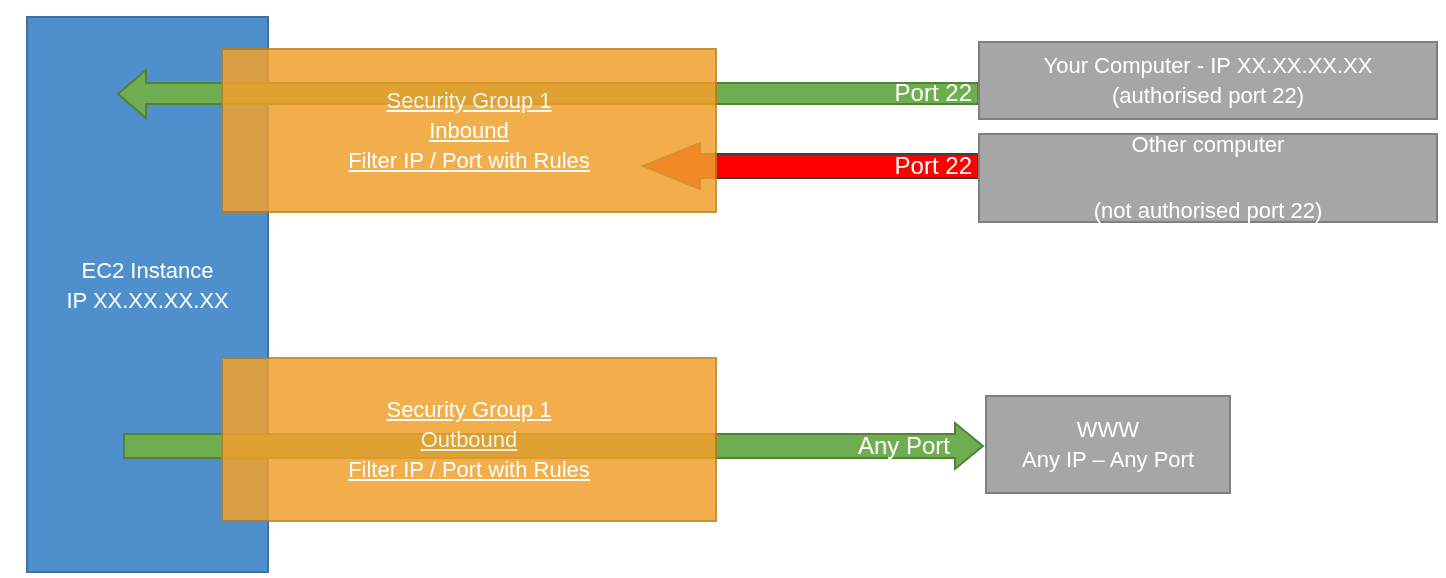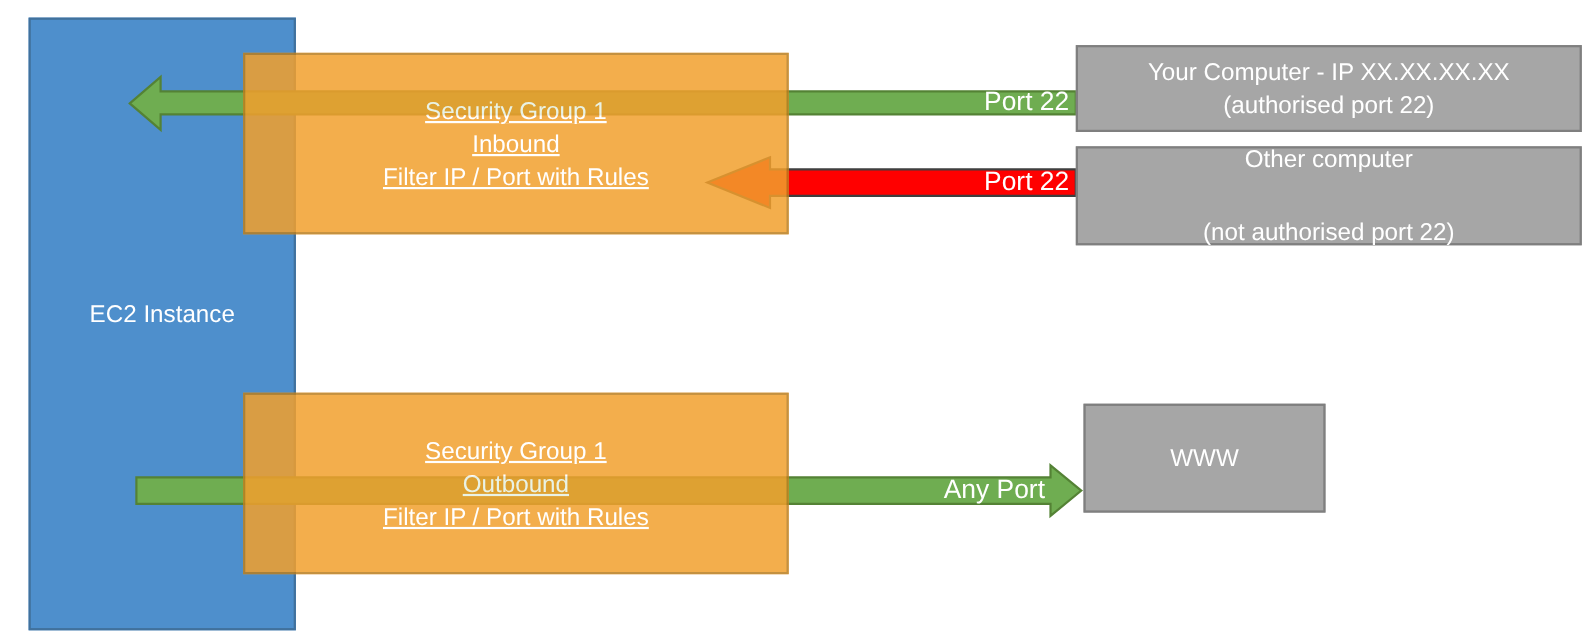--- a/index.html
+++ b/index.html
@@ -17,21 +17,21 @@
     left:26px;top:16px;width:243px;height:557px;
     background:var(--blue);border:2px solid var(--blue-border);
     z-index:1;padding-bottom:18px;
   }
   .gray-box{
     background:var(--gray);border:2px solid var(--gray-border);
     z-index:2;
   }
   .gray-1{left:978px;top:41px;width:460px;height:79px;}
   .gray-2{left:978px;top:133px;width:460px;height:90px;gap:36px;}
-  .gray-3{left:985px;top:367px;width:220px;height:99px;}
+  .gray-3{left:985px;top:395px;width:246px;height:99px;}
 
   .orange-box{
     background:var(--orange);border:2px solid var(--orange-border);
     opacity:0.85;z-index:3;text-decoration:underline;
   }
   .orange-top{left:221px;top:48px;width:496px;height:165px;}
   .orange-bottom{left:221px;top:357px;width:496px;height:165px;}
 
   svg.arrows{position:absolute;left:0;top:0;z-index:2;}
   .arrow-green{fill:var(--green);stroke:var(--green-border);stroke-width:2;}
@@ -45,40 +45,42 @@
   .lbl-port22-red{right:474px;top:153px;}
   .lbl-anyport{right:496px;top:433px;}
 </style>
 </head>
 <body>
 
 <div class="canvas">
 
   <div class="box blue-box">
     <div class="line">EC2 Instance</div>
+    <div class="line">IP XX.XX.XX.XX</div>
   </div>
 
   <svg class="arrows" width="1446" height="578" viewBox="0 0 1446 578">
     <polygon class="arrow-green" points="118,94 146,70 146,83 978,83 978,104 146,104 146,118"></polygon>
     <polygon class="arrow-red" points="643,166 700,143 700,154 978,154 978,178 700,178 700,189"></polygon>
     <polygon class="arrow-green" points="983,446 955,423 955,434 124,434 124,458 955,458 955,469"></polygon>
   </svg>
 
   <div class="box gray-box gray-1">
     <div class="line">Your Computer - IP XX.XX.XX.XX</div>
     <div class="line">(authorised port 22)</div>
   </div>
 
   <div class="box gray-box gray-2">
     <div class="line">Other computer</div>
     <div class="line">(not authorised port 22)</div>
   </div>
 
   <div class="box gray-box gray-3">
     <div class="line">WWW</div>
+    <div class="line">Any IP – Any Port</div>
   </div>
 
   <div class="box orange-box orange-top">
     <div class="line">Security Group 1</div>
     <div class="line">Inbound</div>
     <div class="line">Filter IP / Port with Rules</div>
   </div>
 
   <div class="box orange-box orange-bottom">
     <div class="line">Security Group 1</div>

